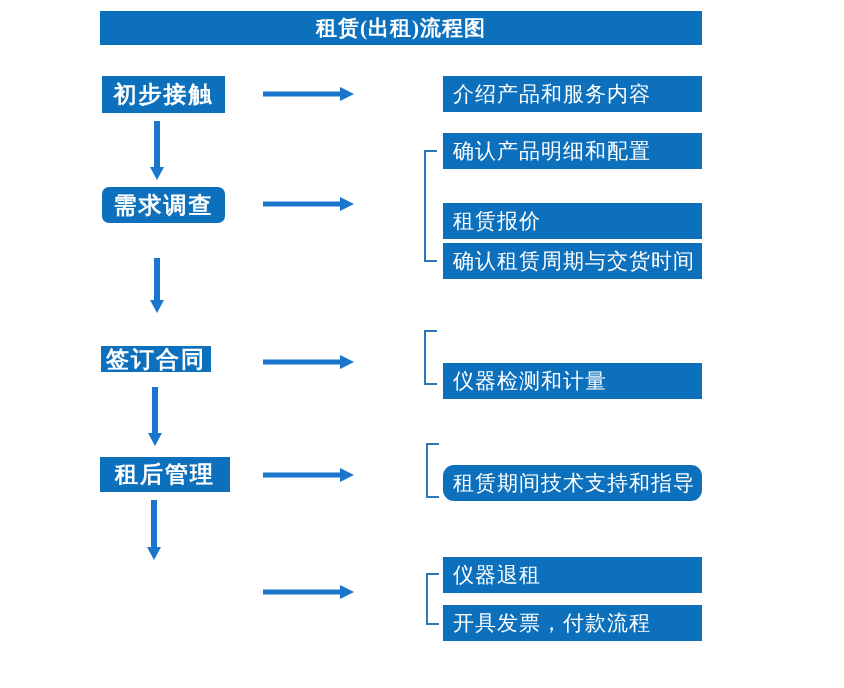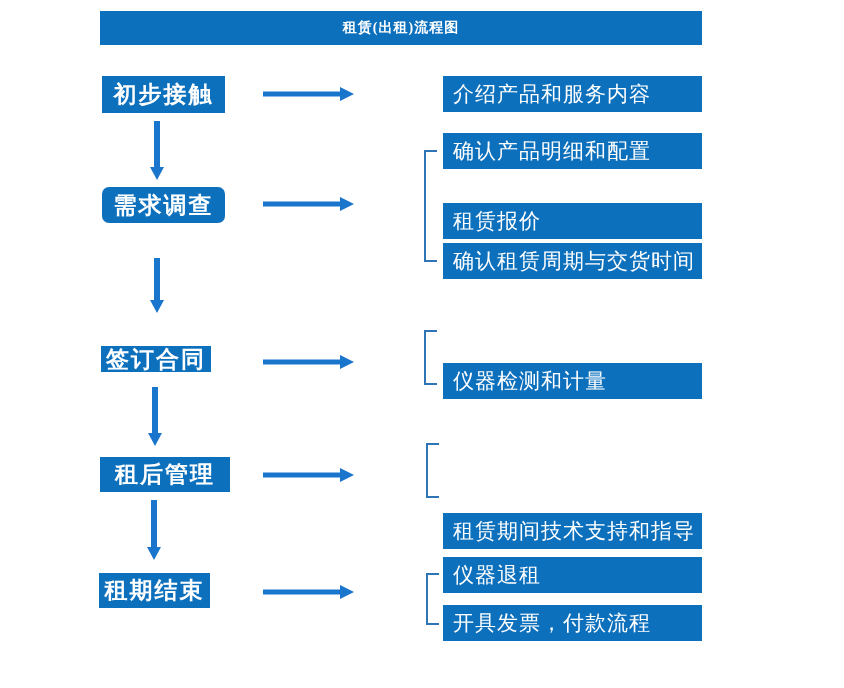--- a/index.html
+++ b/index.html
@@ -13,21 +13,21 @@
     position:relative;
     width:844px;height:688px;
     background:#ffffff;
     font-family:"Liberation Serif","DejaVu Serif",serif;
     overflow:hidden;
   }
   .title-bar{
     position:absolute;left:100px;top:11px;width:602px;height:34px;
     background:var(--box-blue);
     color:var(--text-white);
-    font-weight:bold;font-size:14px;
+    font-weight:bold;font-size:21px;
     display:flex;align-items:center;justify-content:center;
     letter-spacing:1px;
   }
   .step-box{
     position:absolute;
     background:var(--box-blue);
     color:var(--text-white);
     font-weight:bold;font-size:23px;
     display:flex;align-items:center;justify-content:center;
     letter-spacing:2px;
@@ -57,28 +57,27 @@
 <body>
 
 <div class="page">
 
   <div class="title-bar">租赁(出租)流程图</div>
 
   <div class="step-box" style="left:102px;top:76px;width:123px;height:37px;">初步接触</div>
   <div class="step-box" style="left:102px;top:187px;width:123px;height:36px;border-radius:7px;">需求调查</div>
   <div class="step-box" style="left:101px;top:346px;width:110px;height:26px;">签订合同</div>
   <div class="step-box" style="left:100px;top:457px;width:130px;height:35px;">租后管理</div>
-  <div class="step-box" style="left:99px;top:573px;width:111px;height:35px;">租期结束</div>
 
   <div class="detail-box" style="top:76px;">介绍产品和服务内容</div>
   <div class="detail-box" style="top:133px;">确认产品明细和配置</div>
   <div class="detail-box" style="top:203px;">租赁报价</div>
   <div class="detail-box" style="top:243px;">确认租赁周期与交货时间</div>
   <div class="detail-box" style="top:363px;">仪器检测和计量</div>
-  <div class="detail-box" style="top:513px;">租赁期间技术支持和指导</div>
+  <div class="detail-box" style="top:465px;border-radius:11px;">租赁期间技术支持和指导</div>
   <div class="detail-box" style="top:557px;">仪器退租</div>
   <div class="detail-box" style="top:605px;">开具发票，付款流程</div>
 
   <svg class="overlay" viewBox="0 0 844 688">
 
     <g>
       <line class="arrow-line" x1="263" y1="94" x2="340" y2="94"></line>
       <polygon class="arrow-head" points="340,87 354,94 340,101"></polygon>
     </g>
     <g>

